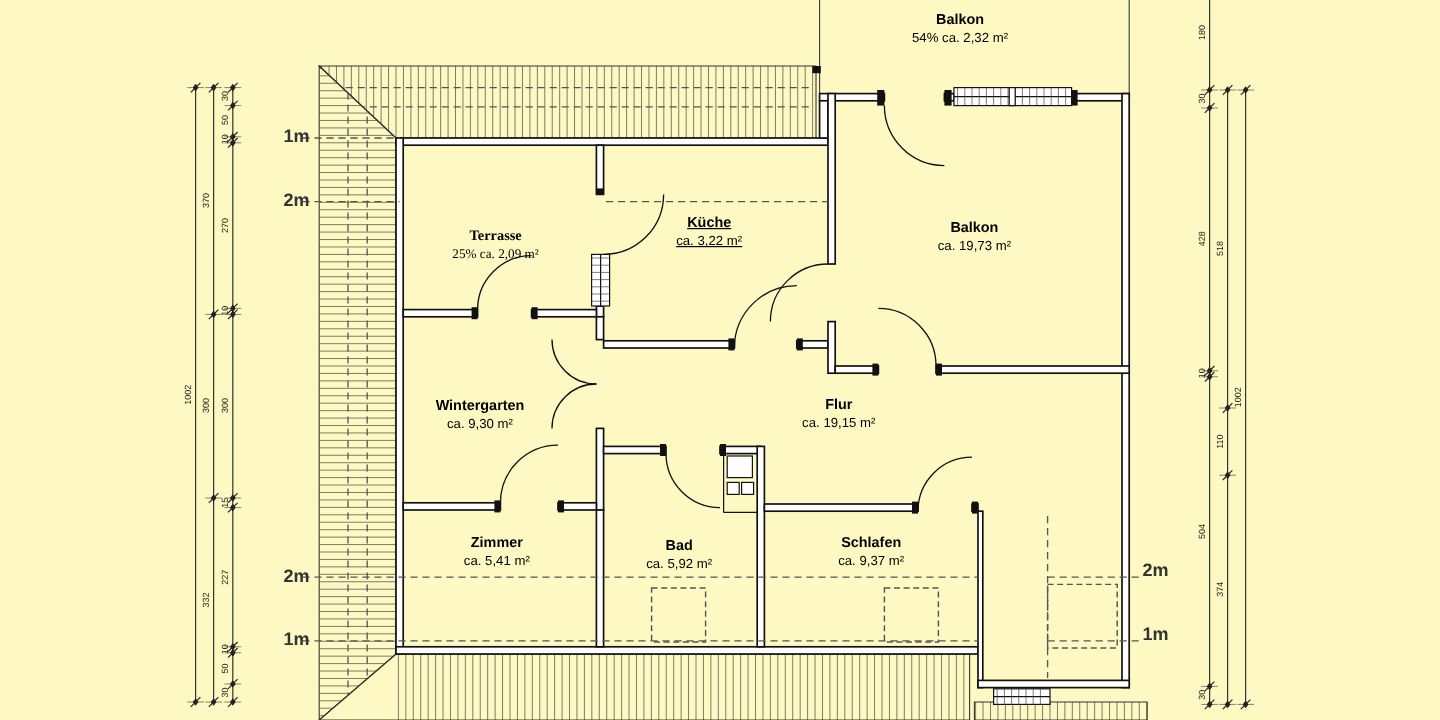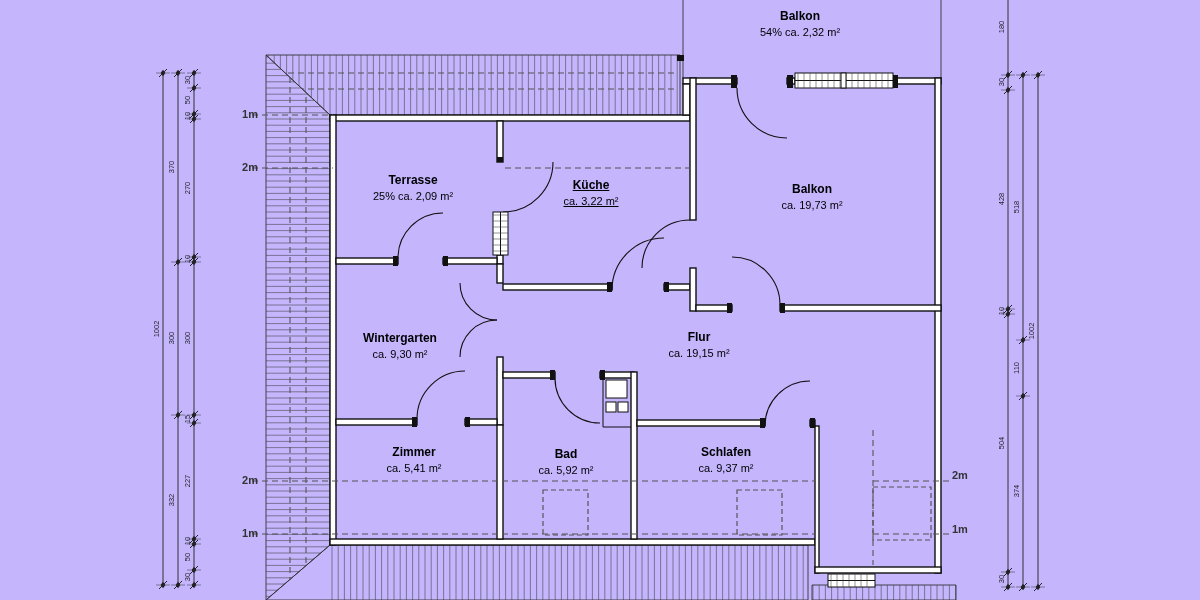--- a/index.html
+++ b/index.html
@@ -1,36 +1,36 @@
 <!DOCTYPE html>
 <html><head>
 <meta charset="utf-8">
 <style>
   html,body{margin:0;padding:0;background:#fff;}
-  #stage{position:relative;width:1200px;height:600px;background:#c4b5fd;overflow:hidden;
+  #stage{position:relative;width:1200px;height:600px;background:#fef9c3;overflow:hidden;
          font-family:"Liberation Sans",sans-serif;color:#000;}
   #plan{position:absolute;left:0;top:0;}
   .wall{fill:#fff;stroke:#111;stroke-width:1.4;}
   .jamb{fill:#111;stroke:none;}
   .arc{fill:none;stroke:#111;stroke-width:1.1;}
   .band{fill:none;stroke:#333;stroke-width:0.9;}
   .hatch{stroke:#3a3a3a;stroke-width:0.55;}
   .dash{stroke:#555;stroke-width:1.1;fill:none;stroke-dasharray:6 4;}
   .sky{stroke:#555;stroke-width:1.2;fill:none;stroke-dasharray:5 3;}
   .fix{fill:#fff;stroke:#111;stroke-width:1;}
   .dimline{stroke:#333;stroke-width:1;}
   .dimext{stroke:#333;stroke-width:0.5;}
   .dimtick{stroke:#222;stroke-width:1;}
   .dimdiamond{fill:#222;}
   svg text{font-family:"Liberation Sans",sans-serif;}
   .dimlabel{font-size:7.5px;fill:#222;}
   .room{position:absolute;transform:translateX(-50%);text-align:center;white-space:nowrap;line-height:16px;}
   .room .nm{display:block;font-weight:bold;font-size:12px;}
   .room .ar{display:block;font-size:11px;}
-  .hm{position:absolute;font-size:11px;font-weight:700;color:#333;white-space:nowrap;}
+  .hm{position:absolute;font-size:15px;font-weight:700;color:#333;white-space:nowrap;}
   .hm.left{transform:translate(-100%,-55%);}
   .hm.right{transform:translate(0,-55%);}
 </style>
 </head>
 <body>
 
 <div id="stage">
 
 <svg id="plan" width="1200" height="600" viewBox="0 0 1200 600">
   <defs>
@@ -607,21 +607,21 @@
           <text class="dimlabel" text-anchor="middle" transform="translate(1034,331) rotate(-90)">1002</text>
         </g>
       </g>
 </svg>
 
 <div id="labels">
       <div class="room" style="left: 800px; top: 8px;">
         <span class="nm">Balkon</span>
         <span class="ar">54% ca. 2,32 m²</span>
       </div>
-      <div class="room" style="left: 413px; top: 172px;">
+      <div class="room" style="left: 413px; top: 188px; font-family: Liberation Serif, serif;">
         <span class="nm">Terrasse</span>
         <span class="ar">25% ca. 2,09 m²</span>
       </div>
       <div class="room" style="left: 591px; top: 177px; text-decoration: underline;">
         <span class="nm">Küche</span>
         <span class="ar">ca. 3,22 m²</span>
       </div>
       <div class="room" style="left: 812px; top: 181px;">
         <span class="nm">Balkon</span>
         <span class="ar">ca. 19,73 m²</span>

